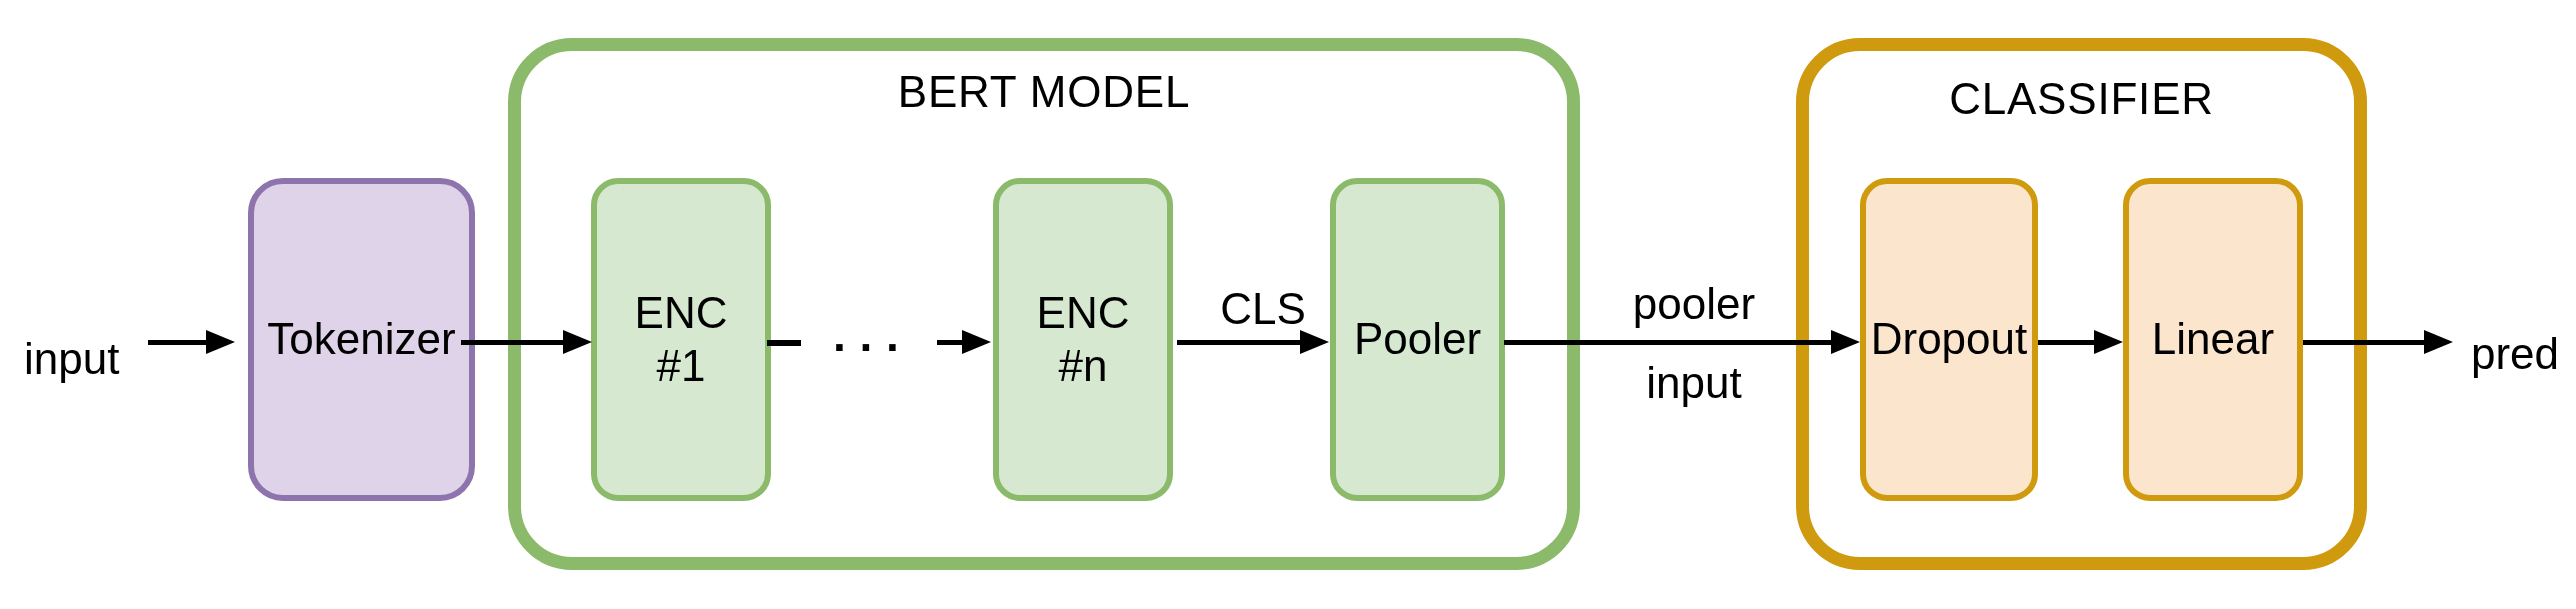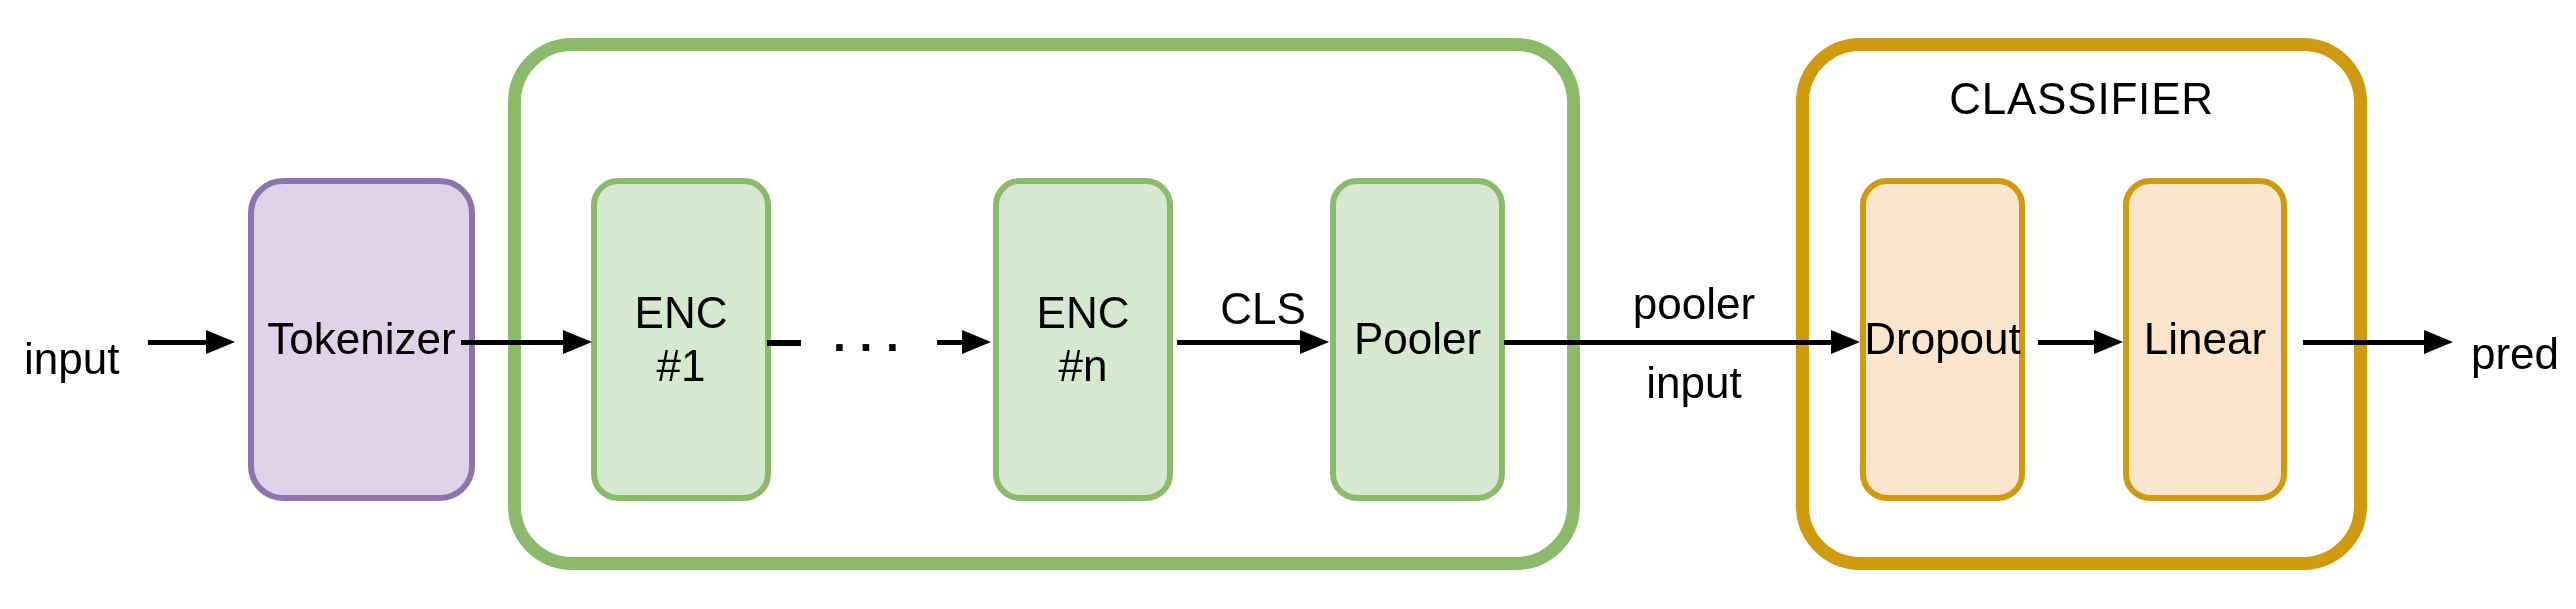--- a/index.html
+++ b/index.html
@@ -108,20 +108,21 @@
   <div class="node purple" style="left:248px;width:227px;">
     <span>Tokenizer</span>
   </div>
 
   <div class="arrow" style="left:461px;width:131px;">
     <div class="shaft"></div>
     <div class="head"></div>
   </div>
 
   <div class="group bert"></div>
+  <div class="group-title" style="left:508px;width:1072px;">BERT MODEL</div>
 
   <div class="node green" style="left:591px;width:180px;">
     <span>ENC</span>
     <span>#1</span>
   </div>
 
   <div class="dash" style="left:767px;width:34px;"></div>
   <span class="ellipsis" style="left:833px;">···</span>
   <div class="arrow" style="left:937px;width:54px;">
     <div class="shaft"></div>
@@ -146,30 +147,30 @@
   <span class="lbl center" style="left:1602px;width:184px;top:280px;">pooler</span>
   <span class="lbl center" style="left:1602px;width:184px;top:359px;">input</span>
   <div class="arrow" style="left:1504px;width:356px;">
     <div class="shaft"></div>
     <div class="head"></div>
   </div>
 
   <div class="group classifier"></div>
   <div class="group-title" style="left:1796px;width:571px;margin-top:7px;">CLASSIFIER</div>
 
-  <div class="node orange" style="left:1860px;width:165px;">
+  <div class="node orange" style="left:1860px;width:178px;">
     <span>Dropout</span>
   </div>
 
   <div class="arrow" style="left:2038px;width:85px;">
     <div class="shaft"></div>
     <div class="head"></div>
   </div>
 
-  <div class="node orange" style="left:2123px;width:164px;">
+  <div class="node orange" style="left:2123px;width:180px;">
     <span>Linear</span>
   </div>
 
   <div class="arrow" style="left:2303px;width:150px;">
     <div class="shaft"></div>
     <div class="head"></div>
   </div>
 
   <span class="lbl" style="left:2471px;top:330px;">pred</span>
 

